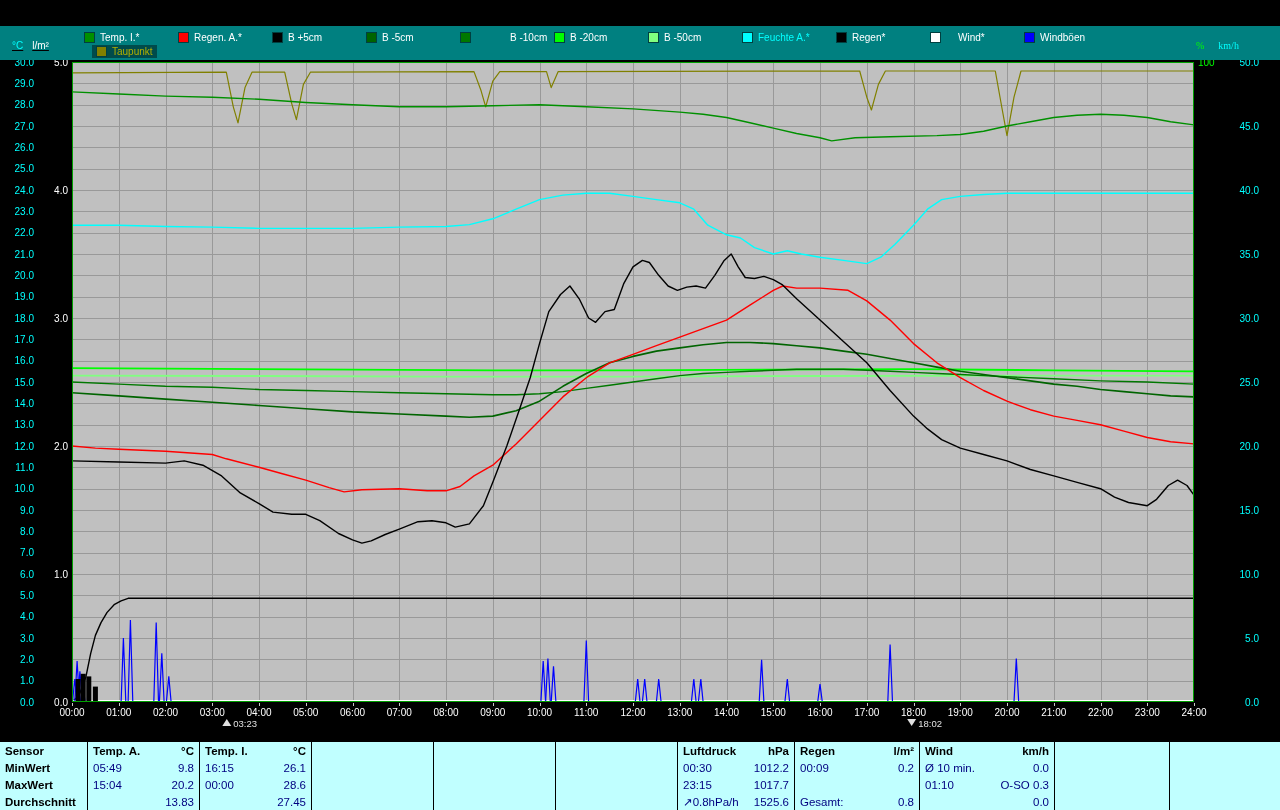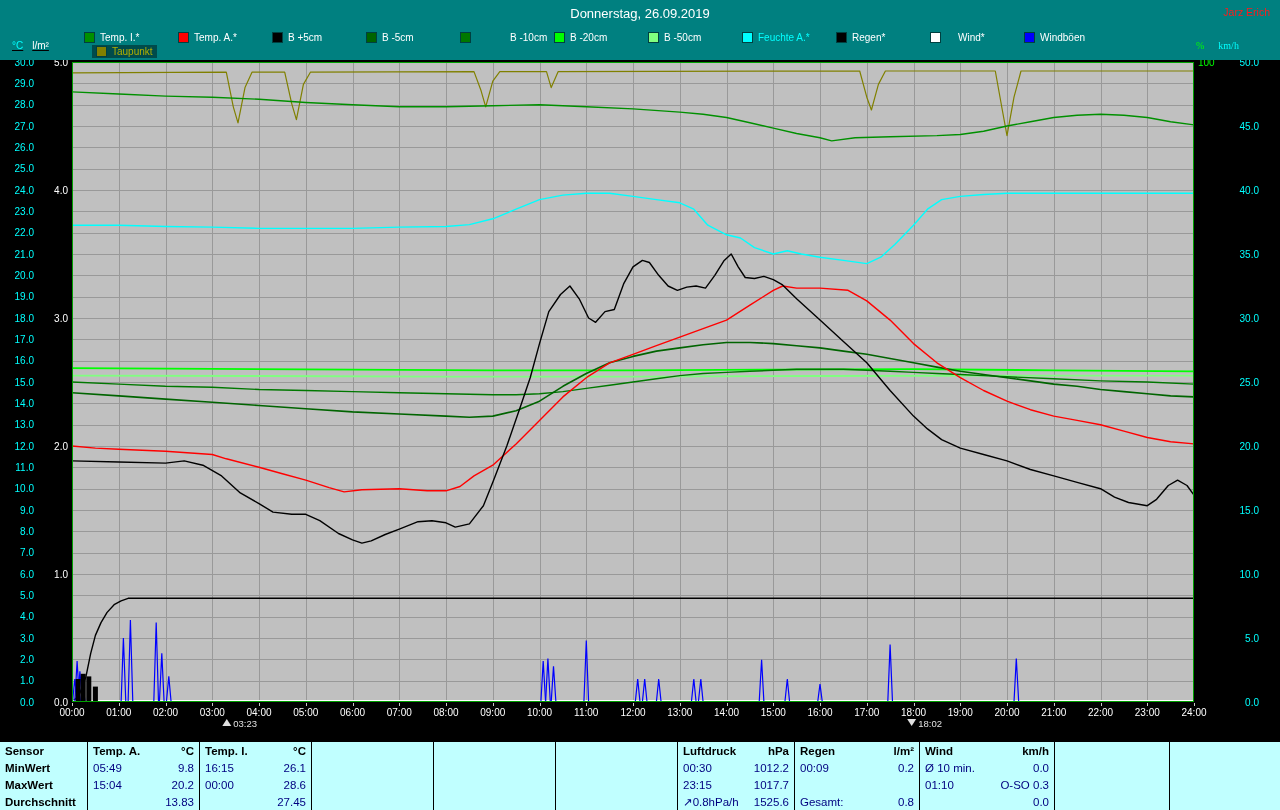--- a/index.html
+++ b/index.html
@@ -39,38 +39,34 @@
         padding:4px 5px;white-space:nowrap;overflow:hidden;}
   .cell.last{border-right:none;}
   .t-name{font-weight:bold;color:#000;justify-content:flex-start;}
   .hdr span{font-weight:bold;color:#000;}
 </style>
 </head>
 <body>
 
 <div class="screen">
 
-  <div class="titlebar">
-    <span>Donnerstag, 26.09.2019</span>
-    <span class="owner">Jarz Erich</span>
-  </div>
 
   <div class="legend-area">
     <div class="axis-heads-left">
       <span class="ch">°C</span><span class="rh">l/m²</span>
     </div>
 
     <div class="legend-row row1">
       <span class="legend-item">
           <i class="sw" style="background-color: rgb(0, 144, 0);"></i>
           <span class="ll" style="color: rgb(255, 255, 255);">Temp. I.*</span>
         </span>
       <span class="legend-item">
           <i class="sw" style="background-color: rgb(255, 0, 0);"></i>
-          <span class="ll" style="color: rgb(255, 255, 255);">Temp. A.*</span>
+          <span class="ll" style="color: rgb(255, 255, 255);">Regen. A.*</span>
         </span>
       <span class="legend-item">
           <i class="sw" style="background-color: rgb(0, 0, 0);"></i>
           <span class="ll" style="color: rgb(255, 255, 255);">B +5cm</span>
         </span>
       <span class="legend-item">
           <i class="sw" style="background-color: rgb(0, 100, 0);"></i>
           <span class="ll" style="color: rgb(255, 255, 255);">B -5cm</span>
         </span>
       <span class="legend-item">

